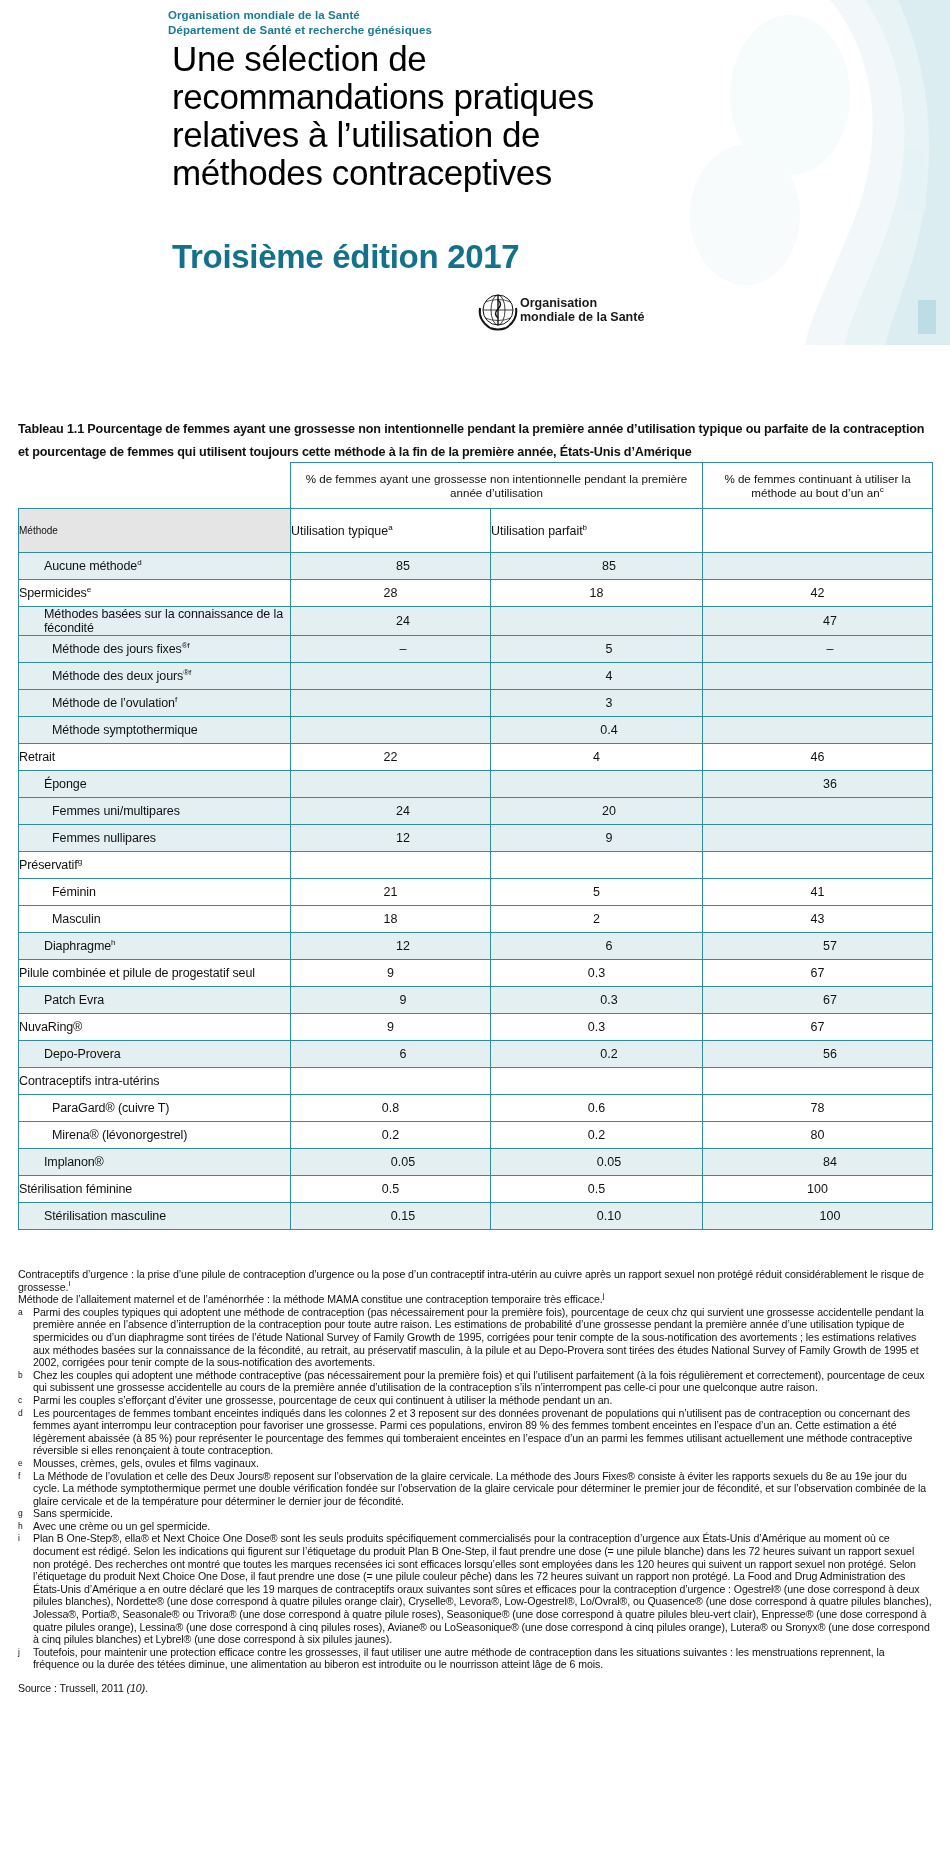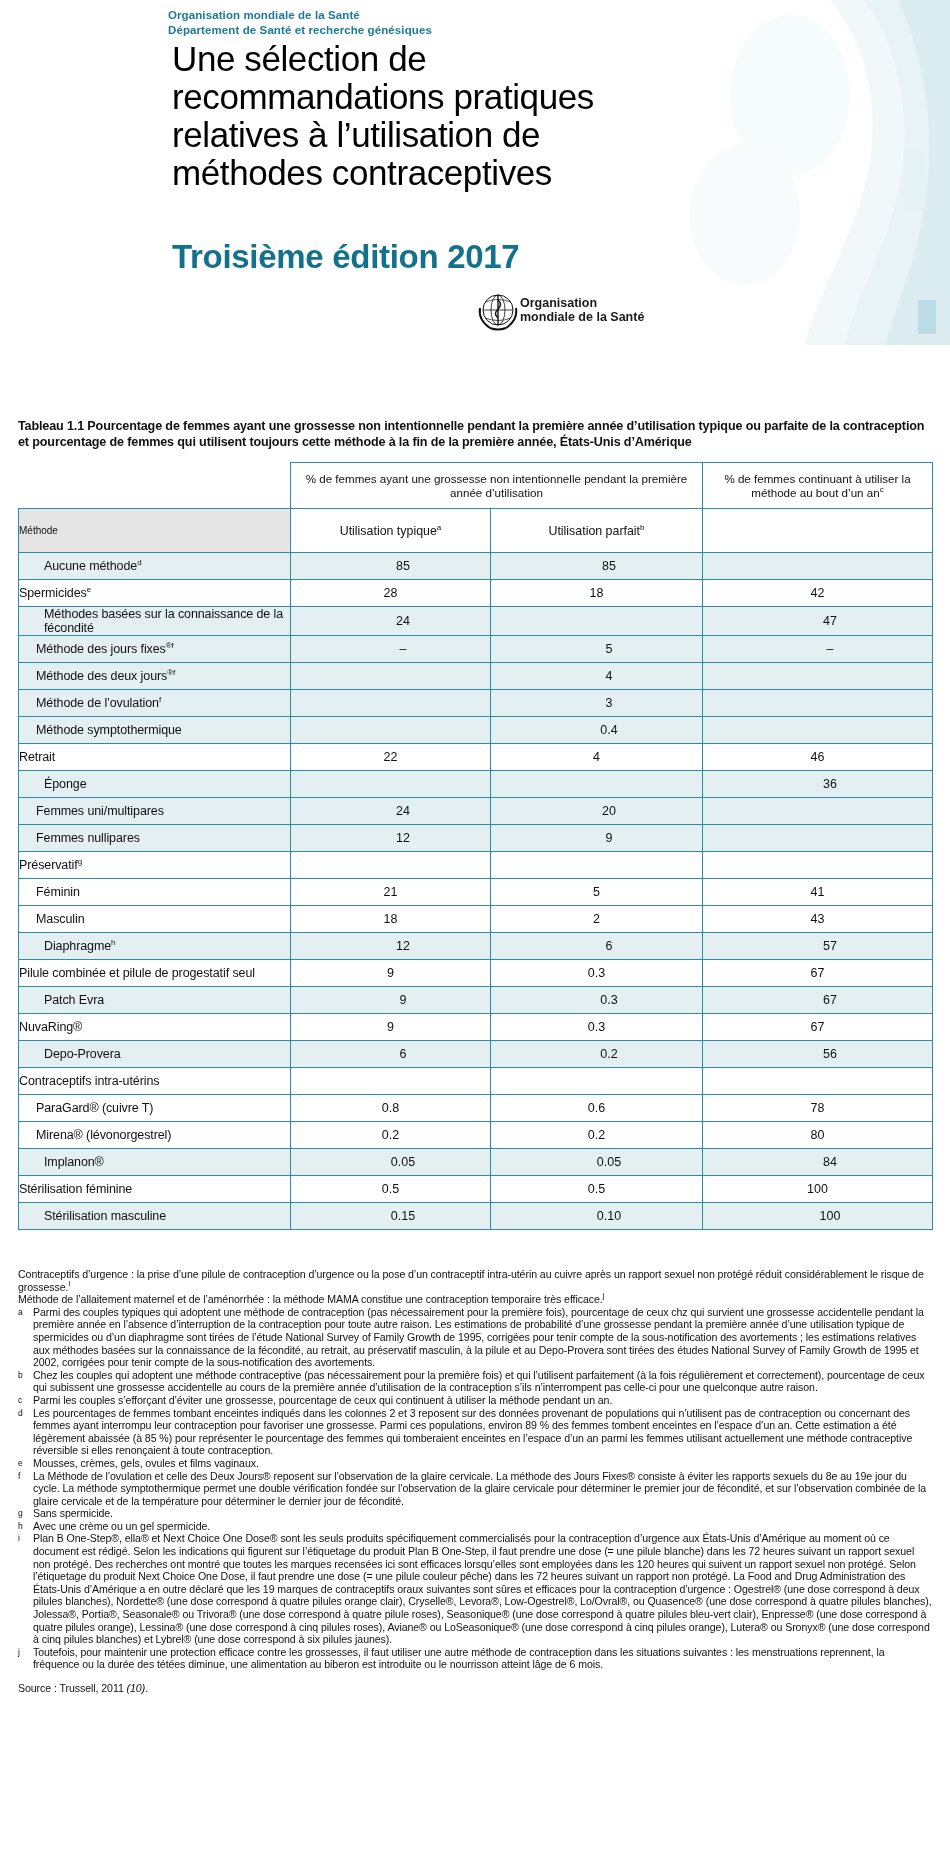--- a/index.html
+++ b/index.html
@@ -69,21 +69,21 @@
     line-height: 14px;
   }
 
   
   .caption {
     position: absolute;
     left: 18px; top: 418px;
     width: 914px;
     font-size: 12.6px;
     font-weight: bold;
-    line-height: 16px;
+    line-height: 23px;
     color: #111111;
     letter-spacing: -0.15px;
   }
 
   
   .tbl-wrap {
     position: absolute;
     left: 18px; top: 462px;
     width: 914px;
   }
@@ -114,38 +114,37 @@
     height: 46px;
     background: #ffffff;
   }
   .hdr-method {
     padding: 6px 8px;
     height: 44px;
     font-size: 10px;
     background: #e5e5e5;
   }
   .hdr-sub {
-    text-align: center;
     font-size: 12.4px;
     padding: 6px 4px;
     height: 44px;
     background: #ffffff;
   }
   .hdr-empty-cont { background: #ffffff; height: 44px; }
 
   tr.shade td { background: #e3eff1; padding-left: 25px; }
   tr.plain td { background: #ffffff; }
 
   td.m {
     padding: 5px 8px;
     font-size: 12.5px;
     height: 27px;
     letter-spacing: -0.1px;
   }
-  td.m.ind { padding-left: 17px; }
+  td.m.ind { padding-left: 33px; }
   td.v {
     text-align: center;
     font-size: 12.5px;
     height: 27px;
   }
   sup { font-size: 8px; vertical-align: super; line-height: 0; }
 
   
   .notes {
     position: absolute;

